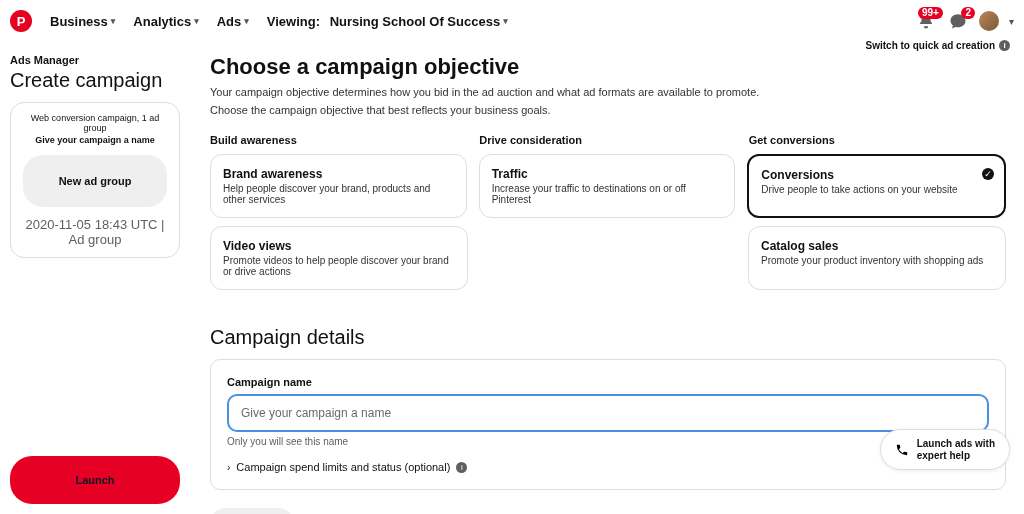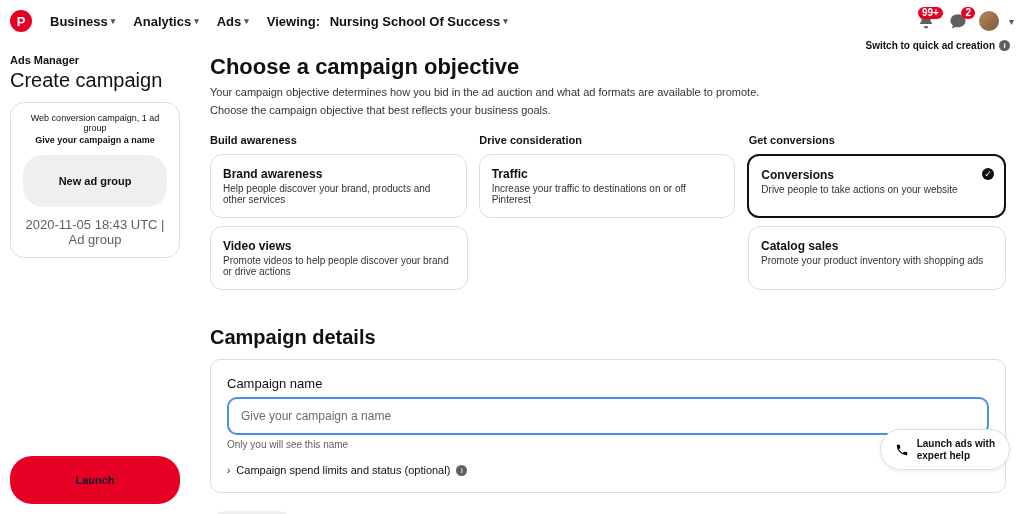--- a/index.html
+++ b/index.html
@@ -49,24 +49,24 @@
   .col-heads>div{flex:1;}
 
   .cards-row{display:flex;gap:12px;margin-top:8px;}
   .card{flex:1;border:1px solid var(--border);border-radius:12px;padding:12px;position:relative;min-height:56px;cursor:pointer;}
   .card.empty{border:none;cursor:default;}
   .card .ct{font-weight:700;font-size:12px;}
   .card .cd{font-size:10px;color:#333;margin-top:2px;}
   .card.selected{border:2px solid #111;}
   .check{position:absolute;right:10px;top:12px;width:12px;height:12px;border-radius:50%;background:#111;color:#fff;font-size:9px;display:flex;align-items:center;justify-content:center;}
 
-  .h2{font-size:20px;font-weight:700;margin-top:36px;}
+  .h2{font-size:20px;font-weight:400;margin-top:36px;}
 
   .details-box{border:1px solid var(--border);border-radius:10px;padding:16px;margin-top:10px;}
-  .lbl{font-size:13px;}
+  .lbl{font-size:11px;font-weight:bold;}
   .name-input{width:100%;margin-top:6px;padding:10px 12px;border:2px solid var(--bluefocus);border-radius:10px;font-size:12px;outline:none;}
   .name-input::placeholder{color:#6b6b6b;}
   .hint{font-size:10px;color:var(--muted);margin-top:4px;}
   .expander{display:flex;align-items:center;gap:6px;margin-top:14px;font-size:11px;cursor:pointer;}
   .expander .chev{font-size:10px;}
 
   .continue{display:inline-block;background:var(--pill);border-radius:20px;padding:9px 16px;font-weight:600;font-size:12px;margin-top:18px;cursor:pointer;}
 
   
   .launch-help{position:absolute;right:14px;bottom:44px;border:1px solid var(--border);border-radius:22px;padding:8px 14px;display:flex;align-items:center;gap:8px;background:#fff;cursor:pointer;box-shadow:0 1px 4px rgba(0,0,0,.08);}

